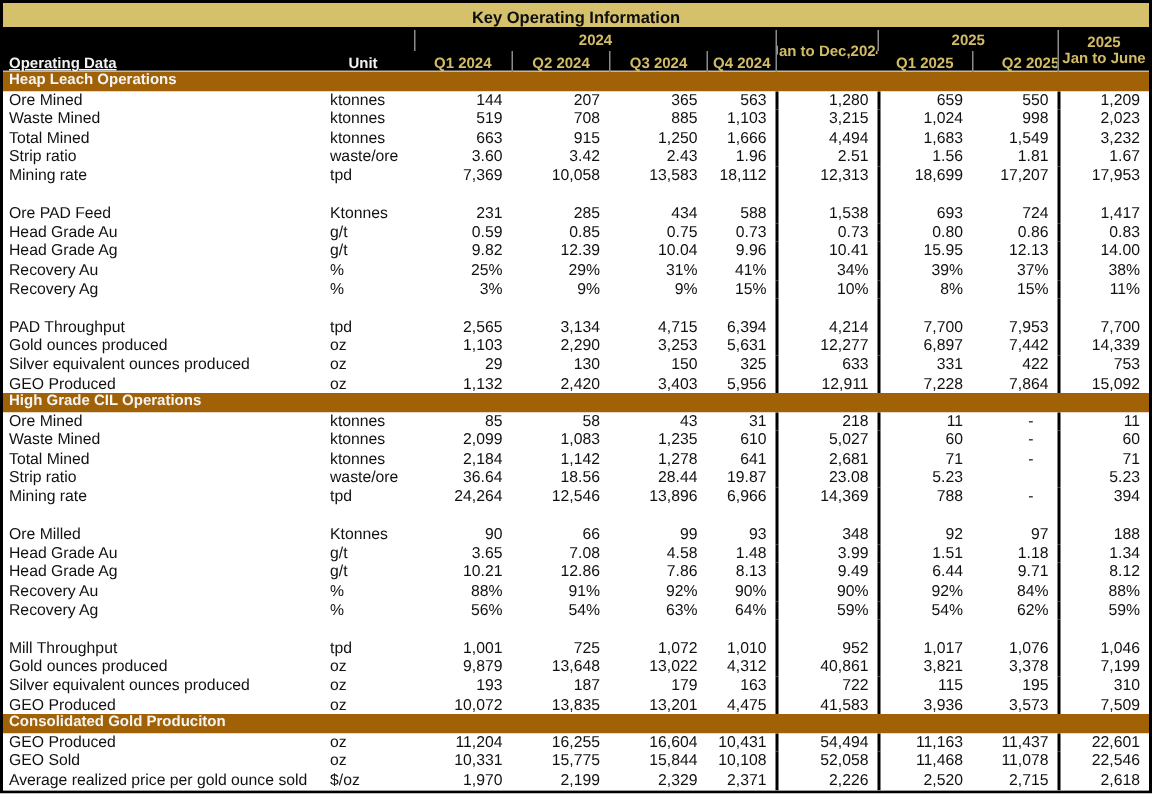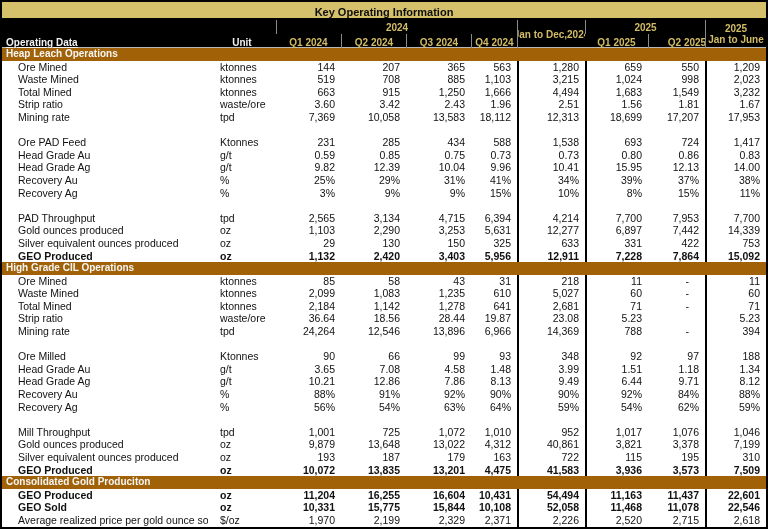--- a/index.html
+++ b/index.html
@@ -47,23 +47,23 @@
   .h-q125{grid-column:8;grid-row:2;}
   .h-q225{grid-column:9;grid-row:2;border-left:1px solid #8b8b8b;padding-left:20px;}
   .h-janjune{grid-column:10;grid-row:1 / span 2;flex-direction:column;align-items:center;justify-content:center;border-left:1px solid #8b8b8b;}
   
   .section-row{
     height:12.6px;background:#a16207;color:#f5f5f5;
     font-size:10px;font-weight:bold;
     padding-left:4px;line-height:12.4px;white-space:nowrap;overflow:hidden;
   }
   .data-row{height:12.6px;font-size:10.5px;line-height:12.4px;background:#fff;}
-  .data-row.bold{font-weight:bold;}
+  .data-row.bold{font-weight:normal;}
   .cell{white-space:nowrap;overflow:hidden;}
-  .label-cell{padding-left:16px;text-align:left;}
+  .label-cell{padding-left:4px;text-align:left;}
   .unit-cell{padding-left:12px;text-align:left;}
   .num-cell{text-align:right;padding-right:6px;}
   .num-cell.dash{padding-right:16px;}
   .bdl{border-left:2px solid #000;}
 </style>
 </head>
 <body>
 
 <div class="report">
   <div class="title-bar">

